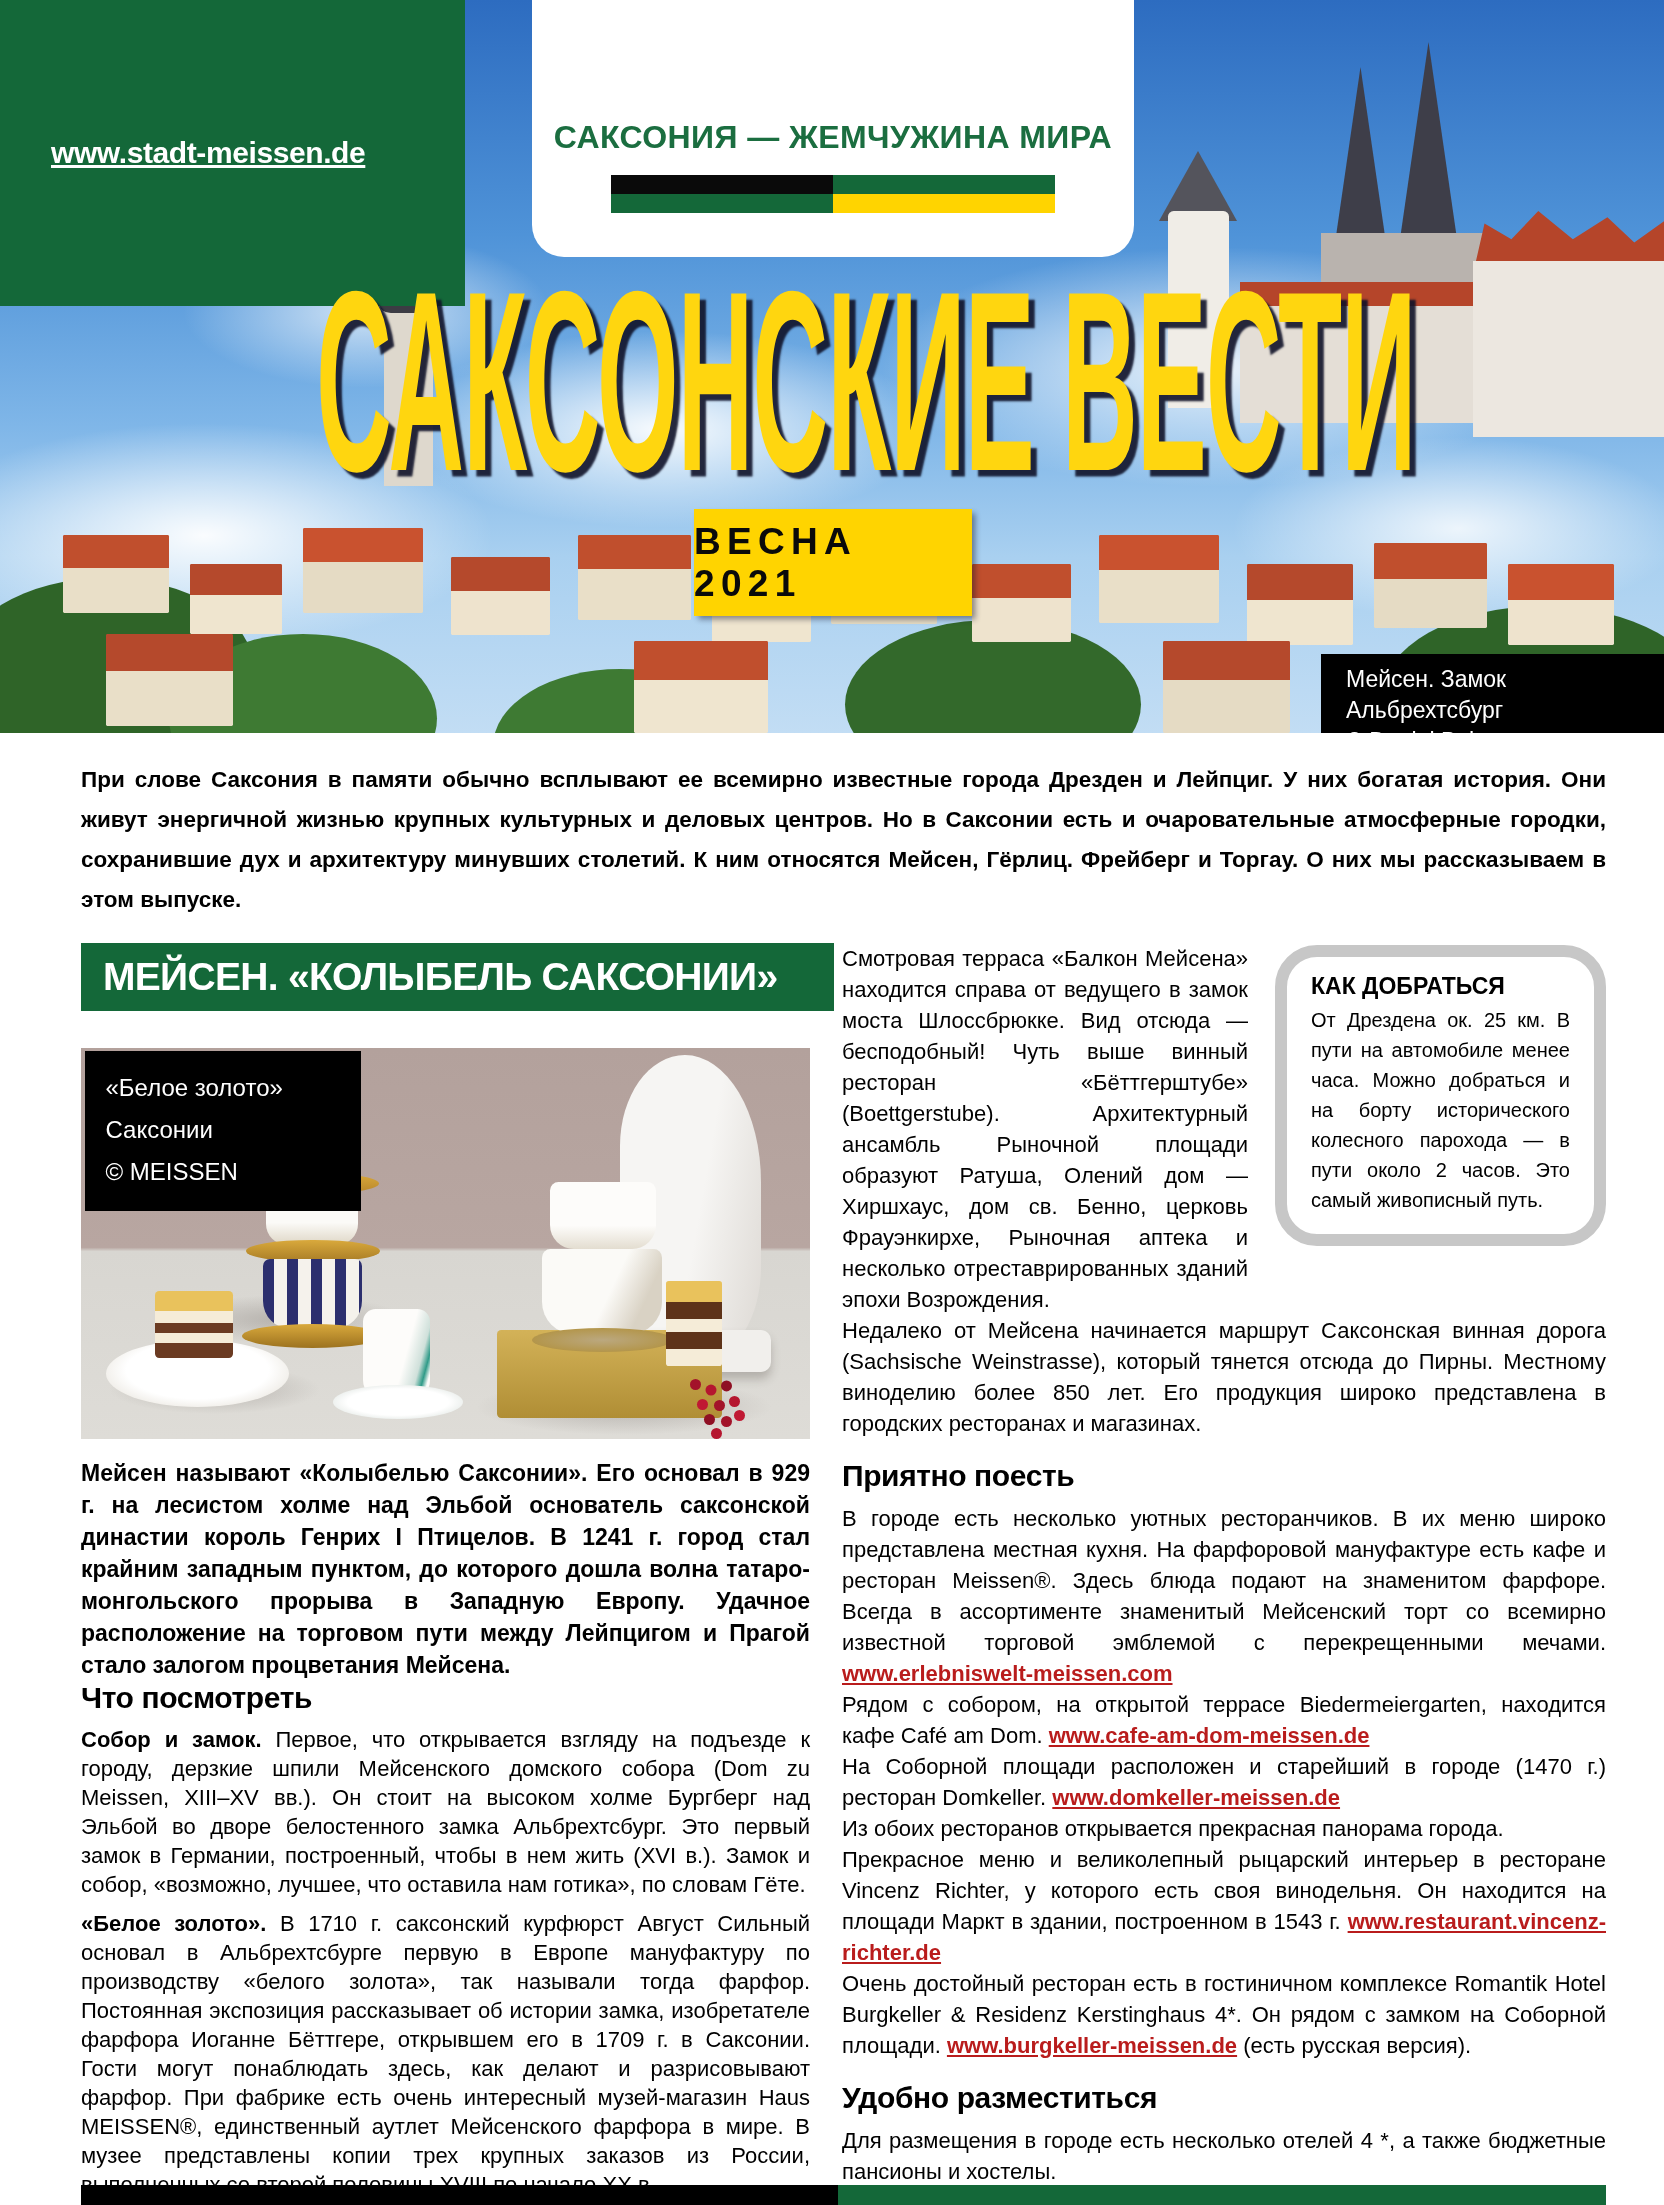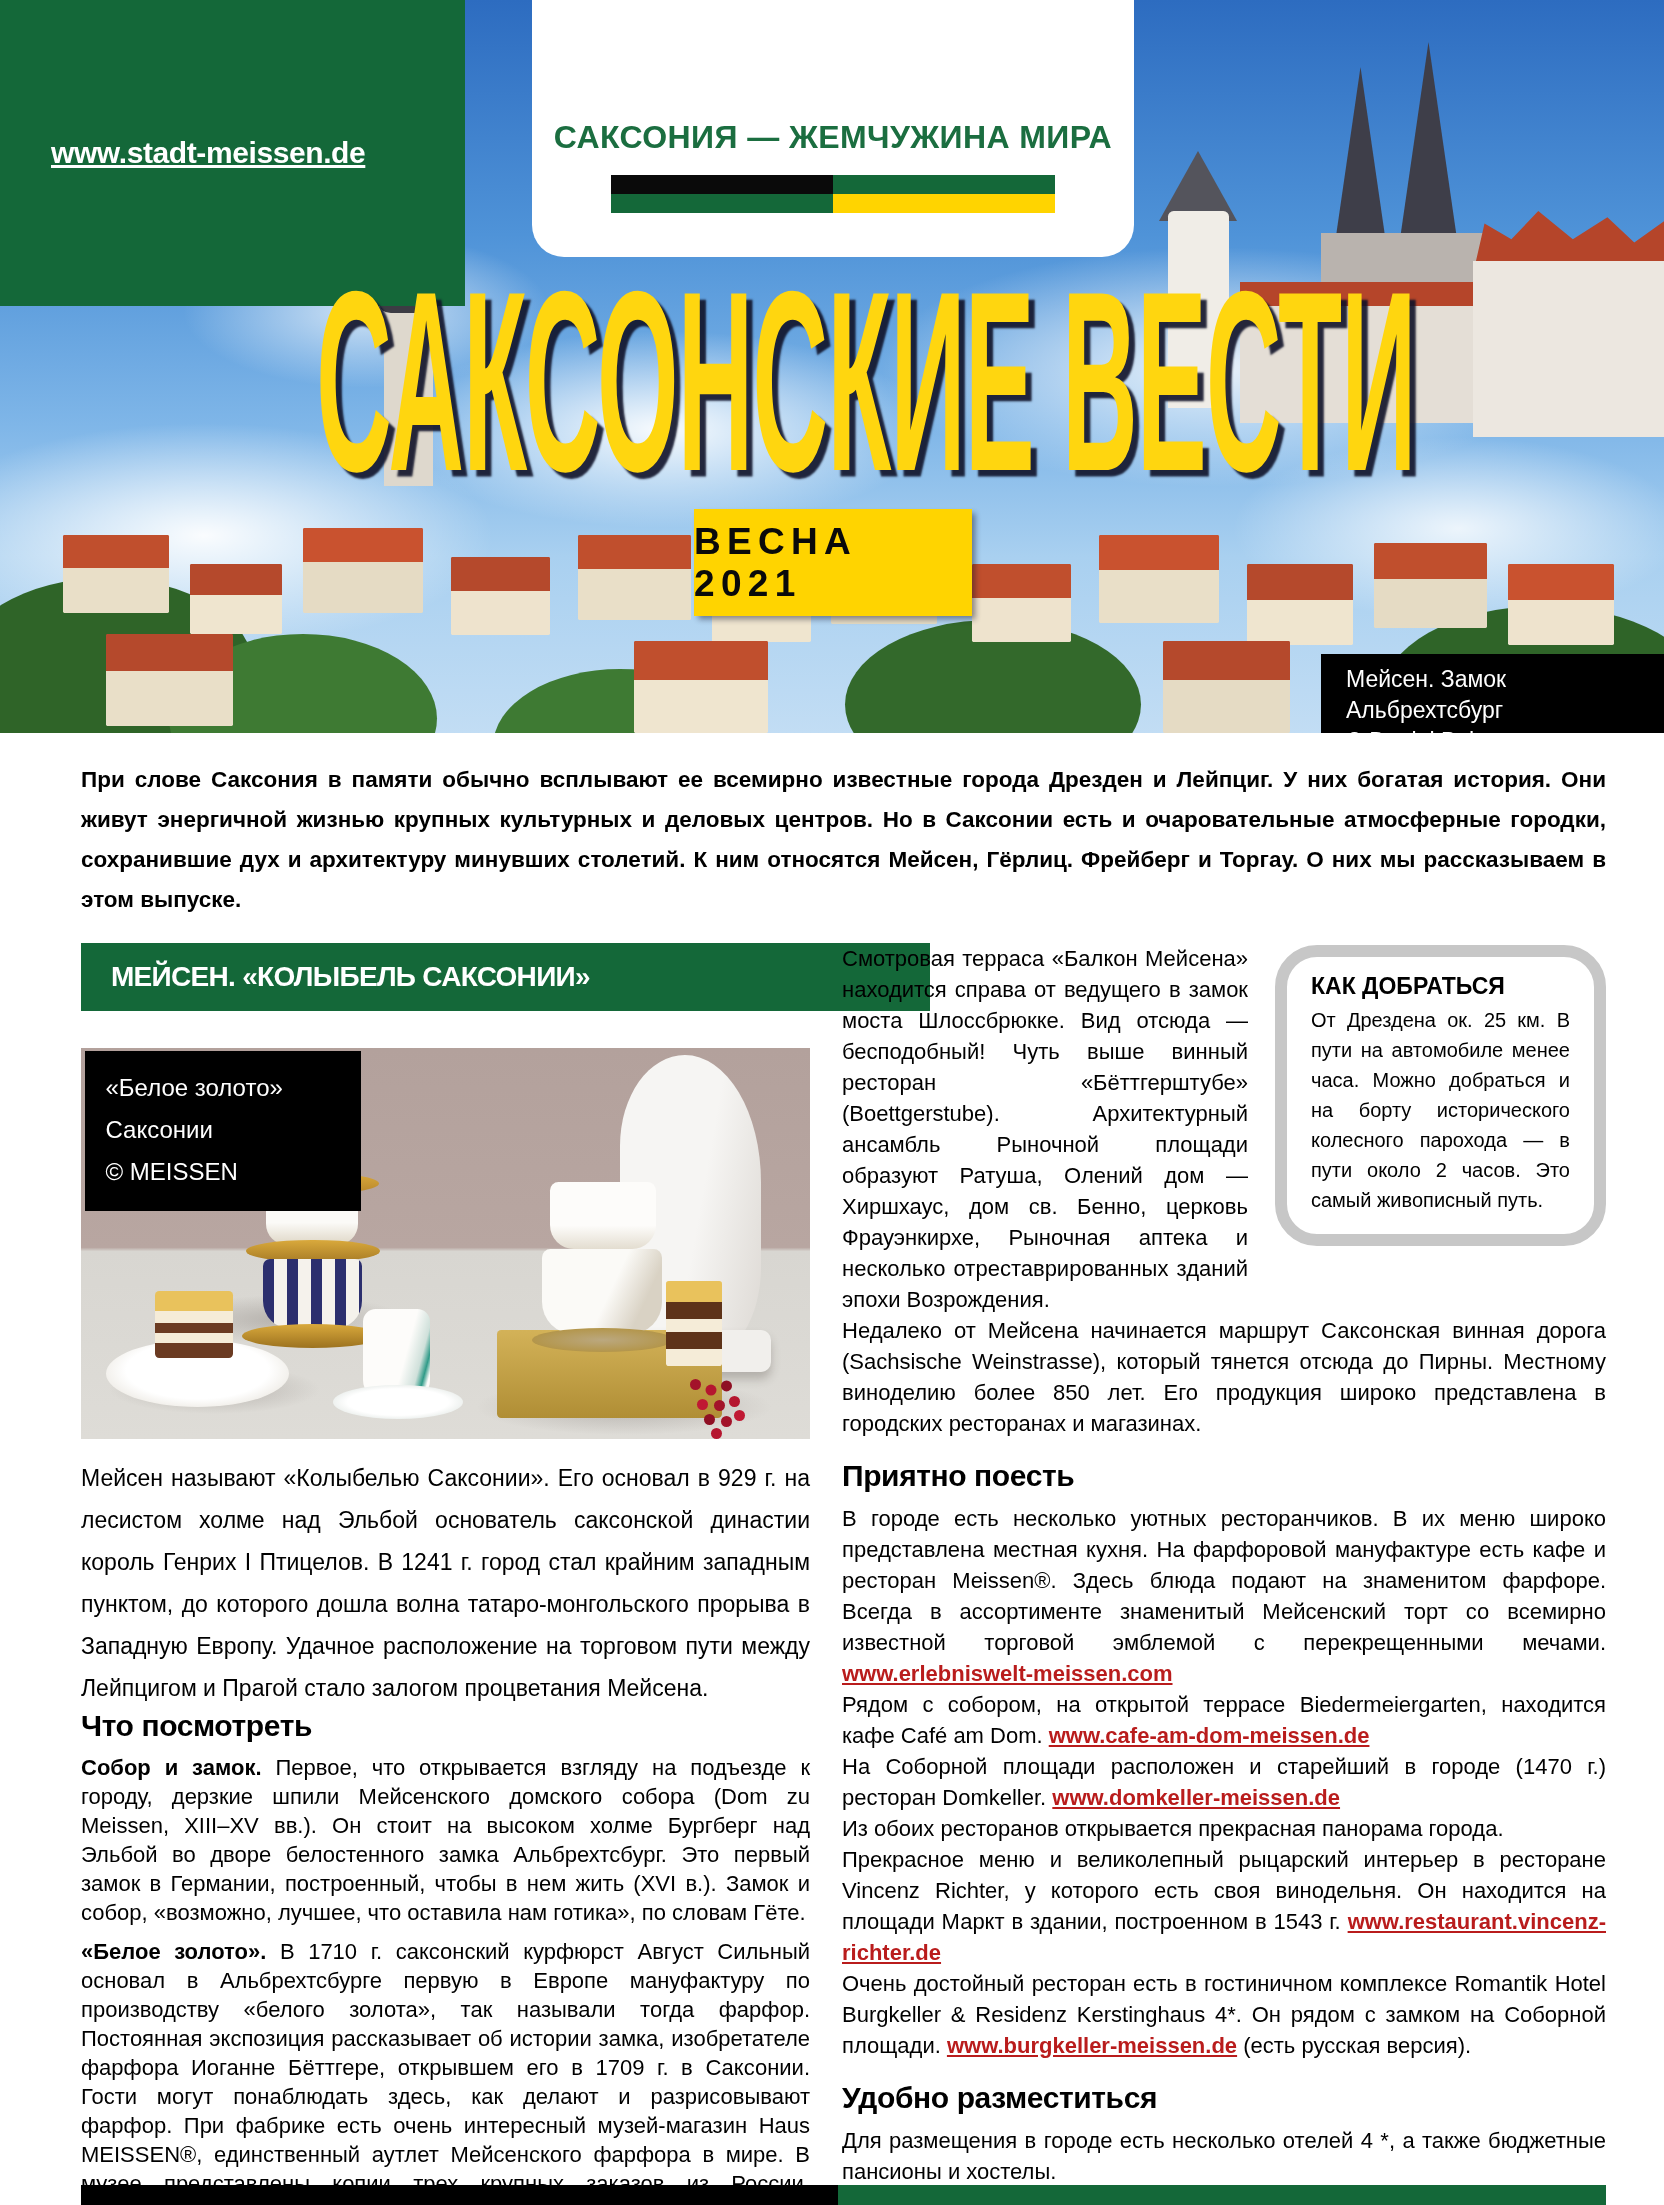--- a/index.html
+++ b/index.html
@@ -41,34 +41,34 @@
 
   
   .intro { padding:27px 58px 0 81px; font-size:22.5px; font-weight:bold; line-height:40px;
            text-align:justify; color:#000; }
 
   
   .columns { display:flex; gap:32px; padding:22.5px 58px 0 81px; }
   .col-left { width:729px; flex:none; }
   .col-right { width:764px; flex:none; }
 
-  .section-header { width:849px; height:68px; background:#146839; color:#fff; font-weight:bold;
-                    font-size:28px; display:flex; align-items:center; padding-left:30px;
+  .section-header { width:753px; height:68px; background:#146839; color:#fff; font-weight:bold;
+                    font-size:39px; display:flex; align-items:center; padding-left:22px;
                     letter-spacing:-0.7px; }
 
   
   .photo { position:relative; width:729px; height:391px; margin-top:37px; overflow:hidden;
            background:linear-gradient(180deg,#b3a19c 0%,#b8a6a1 51%,#d8d6d1 52%,#dedcd7 100%); }
   .photo-caption { position:absolute; left:3.5px; top:3.5px; width:276px; background:#000; color:#fff;
                    font-size:24px; line-height:42px; padding:15.5px 18.3px 18.3px 21px; }
   .shadow-e { position:absolute; background:radial-gradient(closest-side, rgba(70,60,55,.25), rgba(0,0,0,0)); border-radius:50%; }
   .china { position:absolute; }
 
   
-  .lead { margin-top:18.3px; font-size:23px; font-weight:normal; line-height:42px; text-align:justify; }
+  .lead { margin-top:18.3px; font-size:23px; font-weight:bold; line-height:32px; text-align:justify; }
   h3.sub { font-size:30px; font-weight:bold; letter-spacing:-0.4px; }
   .body { font-size:22px; line-height:29px; text-align:justify; margin-top:10px; color:#000; }
   .col-right .body { line-height:31px; margin-top:0; }
   .col-right h3.sub { margin:20px 0 10px 0; }
   .body a { color:#b91c1c; font-weight:bold; text-decoration:underline; }
 
   
   .how-box { float:right; width:331px; margin:2.8px 0 12.7px 27px; border:12.7px solid #c7c7c7;
              border-radius:42px; background:#fff; padding:15.5px 24px 18.3px 24px; }
   .how-heading { font-size:23px; font-weight:bold; margin-bottom:5.6px; }

